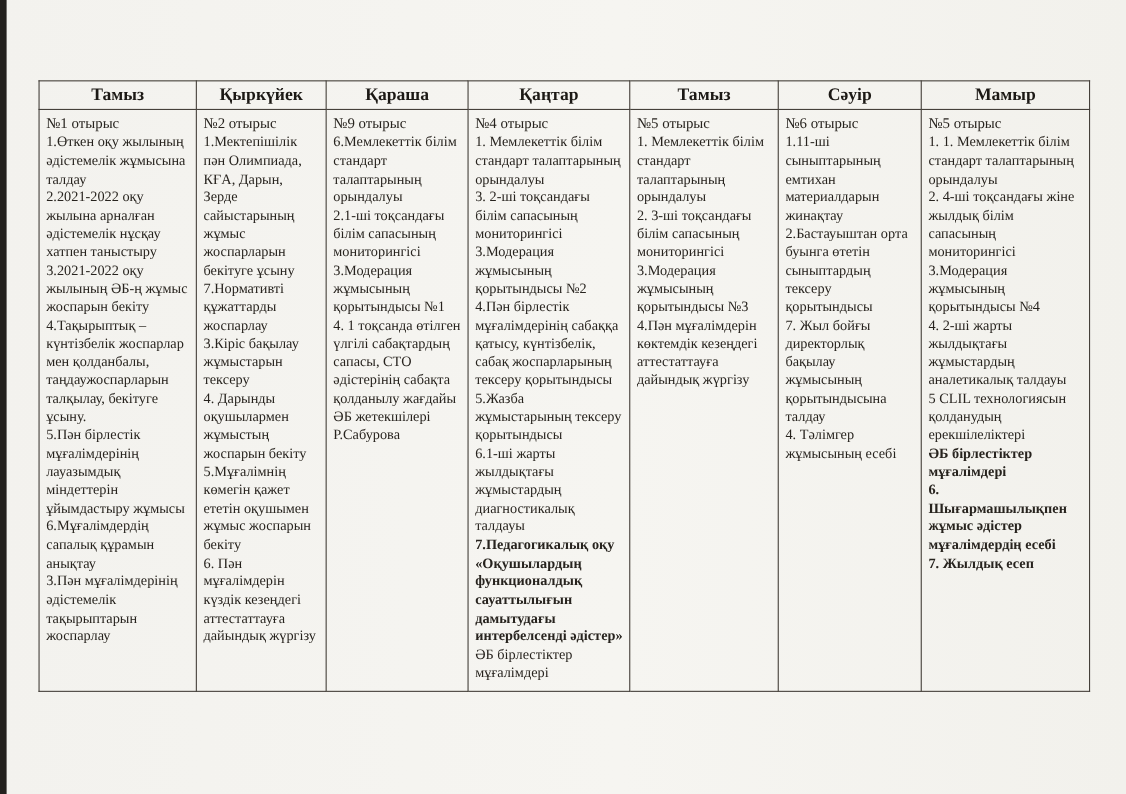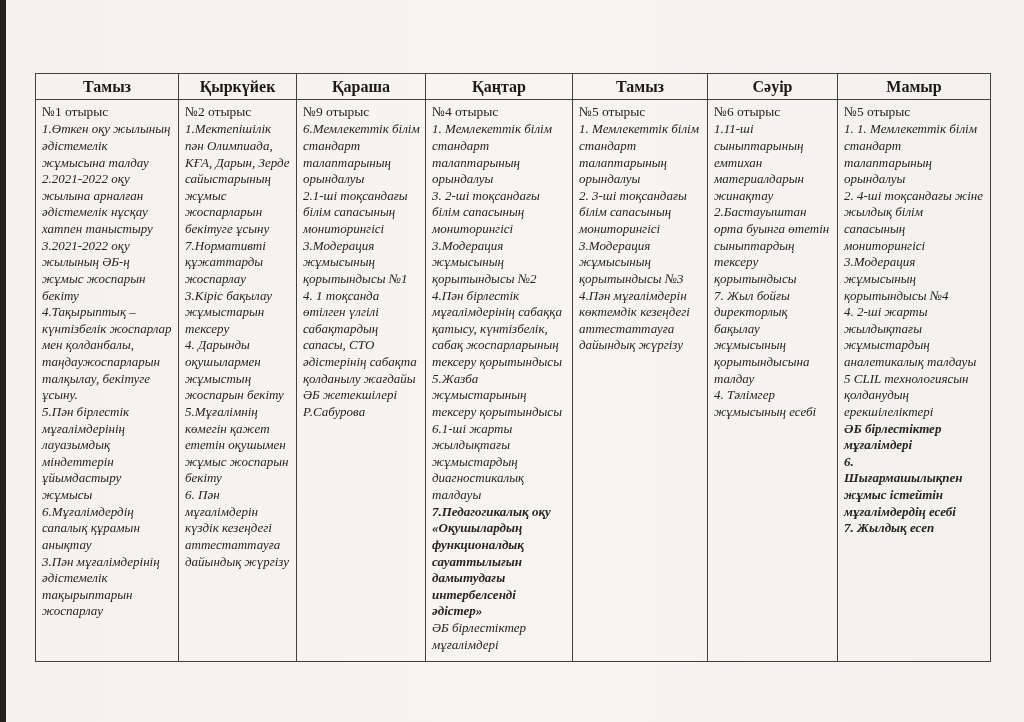--- a/index.html
+++ b/index.html
@@ -38,21 +38,21 @@
   }
   .plan td {
     vertical-align:top;
     padding:3px 5px 8px 6px;
     font-size:13px; line-height:1.28;
     color:#27231e;
   }
   .meeting {
     font-weight:normal; font-size:13.5px; margin-bottom:1px;
   }
-  .item { margin:0;font-style:italic; }
+  .item { margin:0; }
   .bold { font-weight:bold; }
 </style>
 </head>
 <body>
 
 <div class="page">
   <div class="scan-edge"></div>
 
 
   <table class="plan">
@@ -139,20 +139,20 @@
 
         <td>
           <div class="meeting">№5 отырыс</div>
           <div class="item">1. 1. Мемлекеттік білім стандарт талаптарының орындалуы</div>
           <div class="item">2. 4-ші тоқсандағы жіне жылдық білім сапасының мониторингісі</div>
           <div class="item">3.Модерация жұмысының қорытындысы №4</div>
           <div class="item">4. 2-ші жарты жылдықтағы жұмыстардың аналетикалық талдауы</div>
           <div class="item">5 CLIL технологиясын қолданудың ерекшілеліктері</div>
           <div class="item bold">ӘБ бірлестіктер мұғалімдері</div>
           <div class="item bold">6.</div>
-          <div class="item bold">Шығармашылықпен жұмыс істейтін мұғалімдердің есебі</div>
+          <div class="item bold">Шығармашылықпен жұмыс әдістер мұғалімдердің есебі</div>
           <div class="item bold">7. Жылдық есеп</div>
         </td>
 
       </tr>
     </tbody>
   </table>
 </div>
 
 </body></html>

